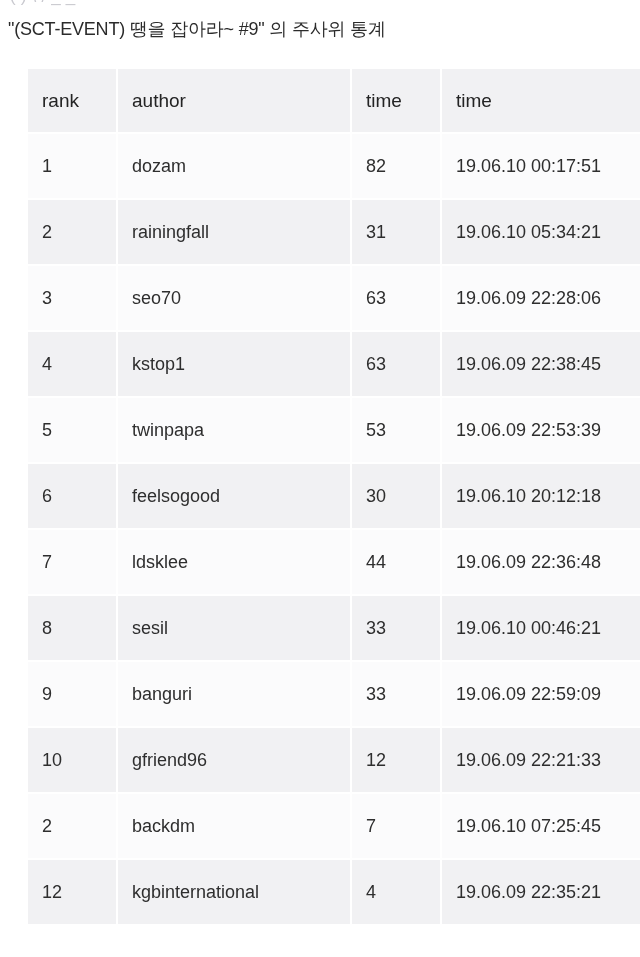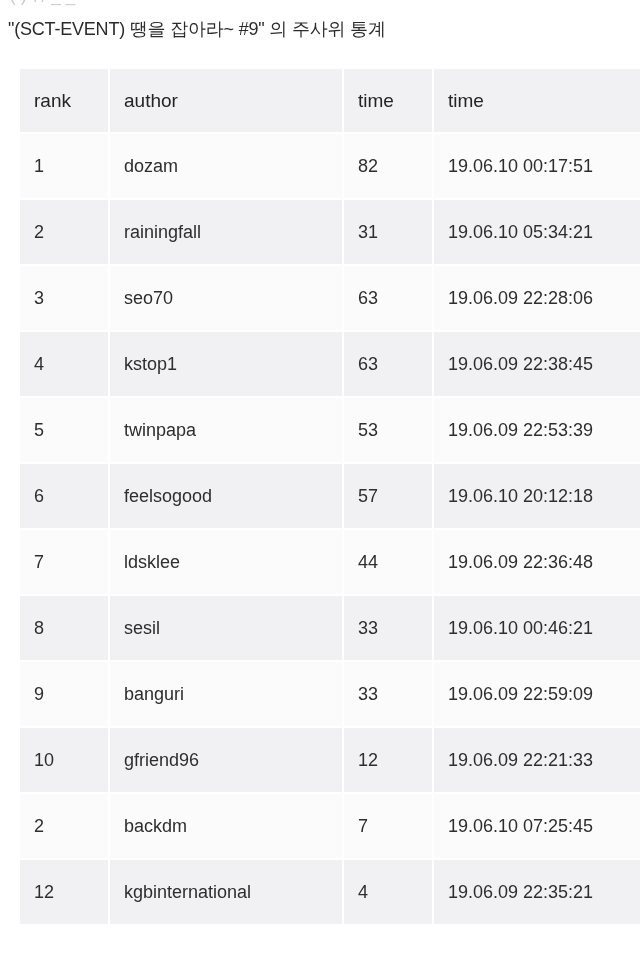--- a/index.html
+++ b/index.html
@@ -46,21 +46,21 @@
     font-size: 18px;
     line-height: 24px;
     color: #2b2b2b;
     letter-spacing: -0.2px;
     white-space: nowrap;
   }
 
   .stats-table-wrap {
     position: absolute;
     top: 67px;
-    left: 8px;
+    left: 16px;
     width: 556px;
   }
 
   table.stats-table {
     border-collapse: separate;
     border-spacing: 2px 2px;
     width: 640px;
     table-layout: fixed;
     margin: 0;
     padding: 0;
@@ -159,21 +159,21 @@
         </tr>
         <tr class="row-odd">
           <td>5</td>
           <td>twinpapa</td>
           <td>53</td>
           <td>19.06.09 22:53:39</td>
         </tr>
         <tr class="row-even">
           <td>6</td>
           <td>feelsogood</td>
-          <td>57</td>
+          <td>30</td>
           <td>19.06.10 20:12:18</td>
         </tr>
         <tr class="row-odd">
           <td>7</td>
           <td>ldsklee</td>
           <td>44</td>
           <td>19.06.09 22:36:48</td>
         </tr>
         <tr class="row-even">
           <td>8</td>

